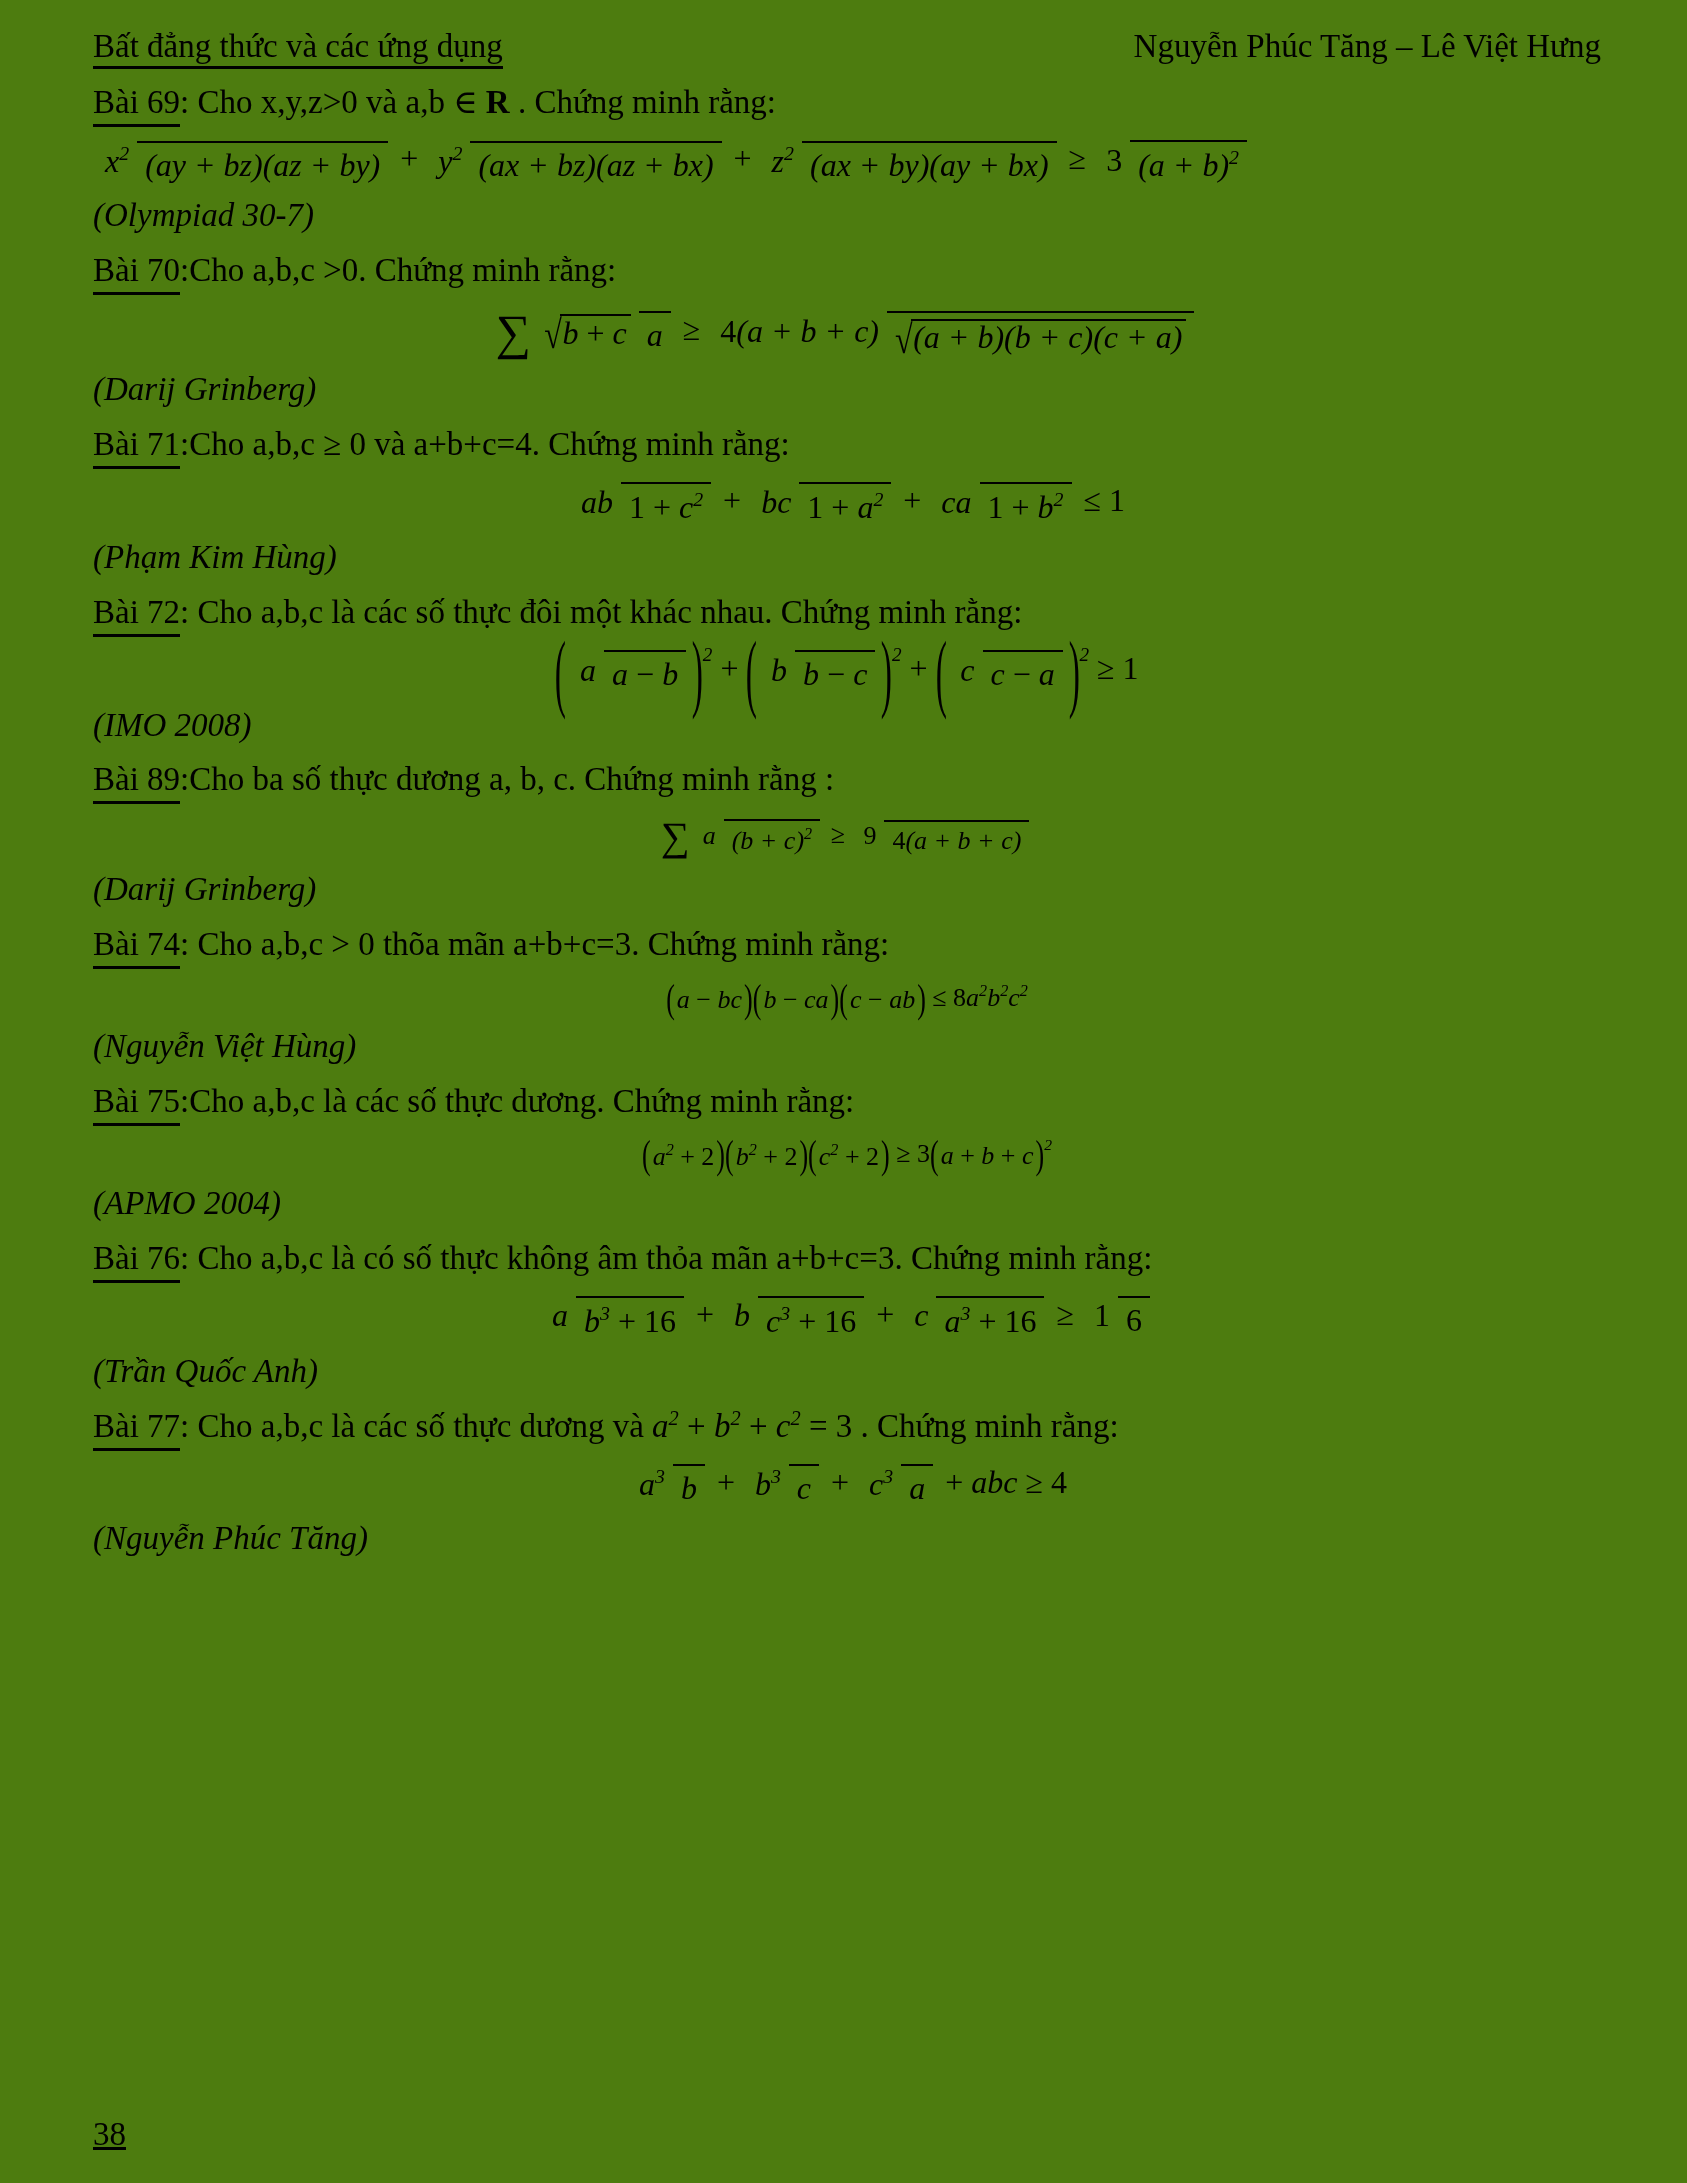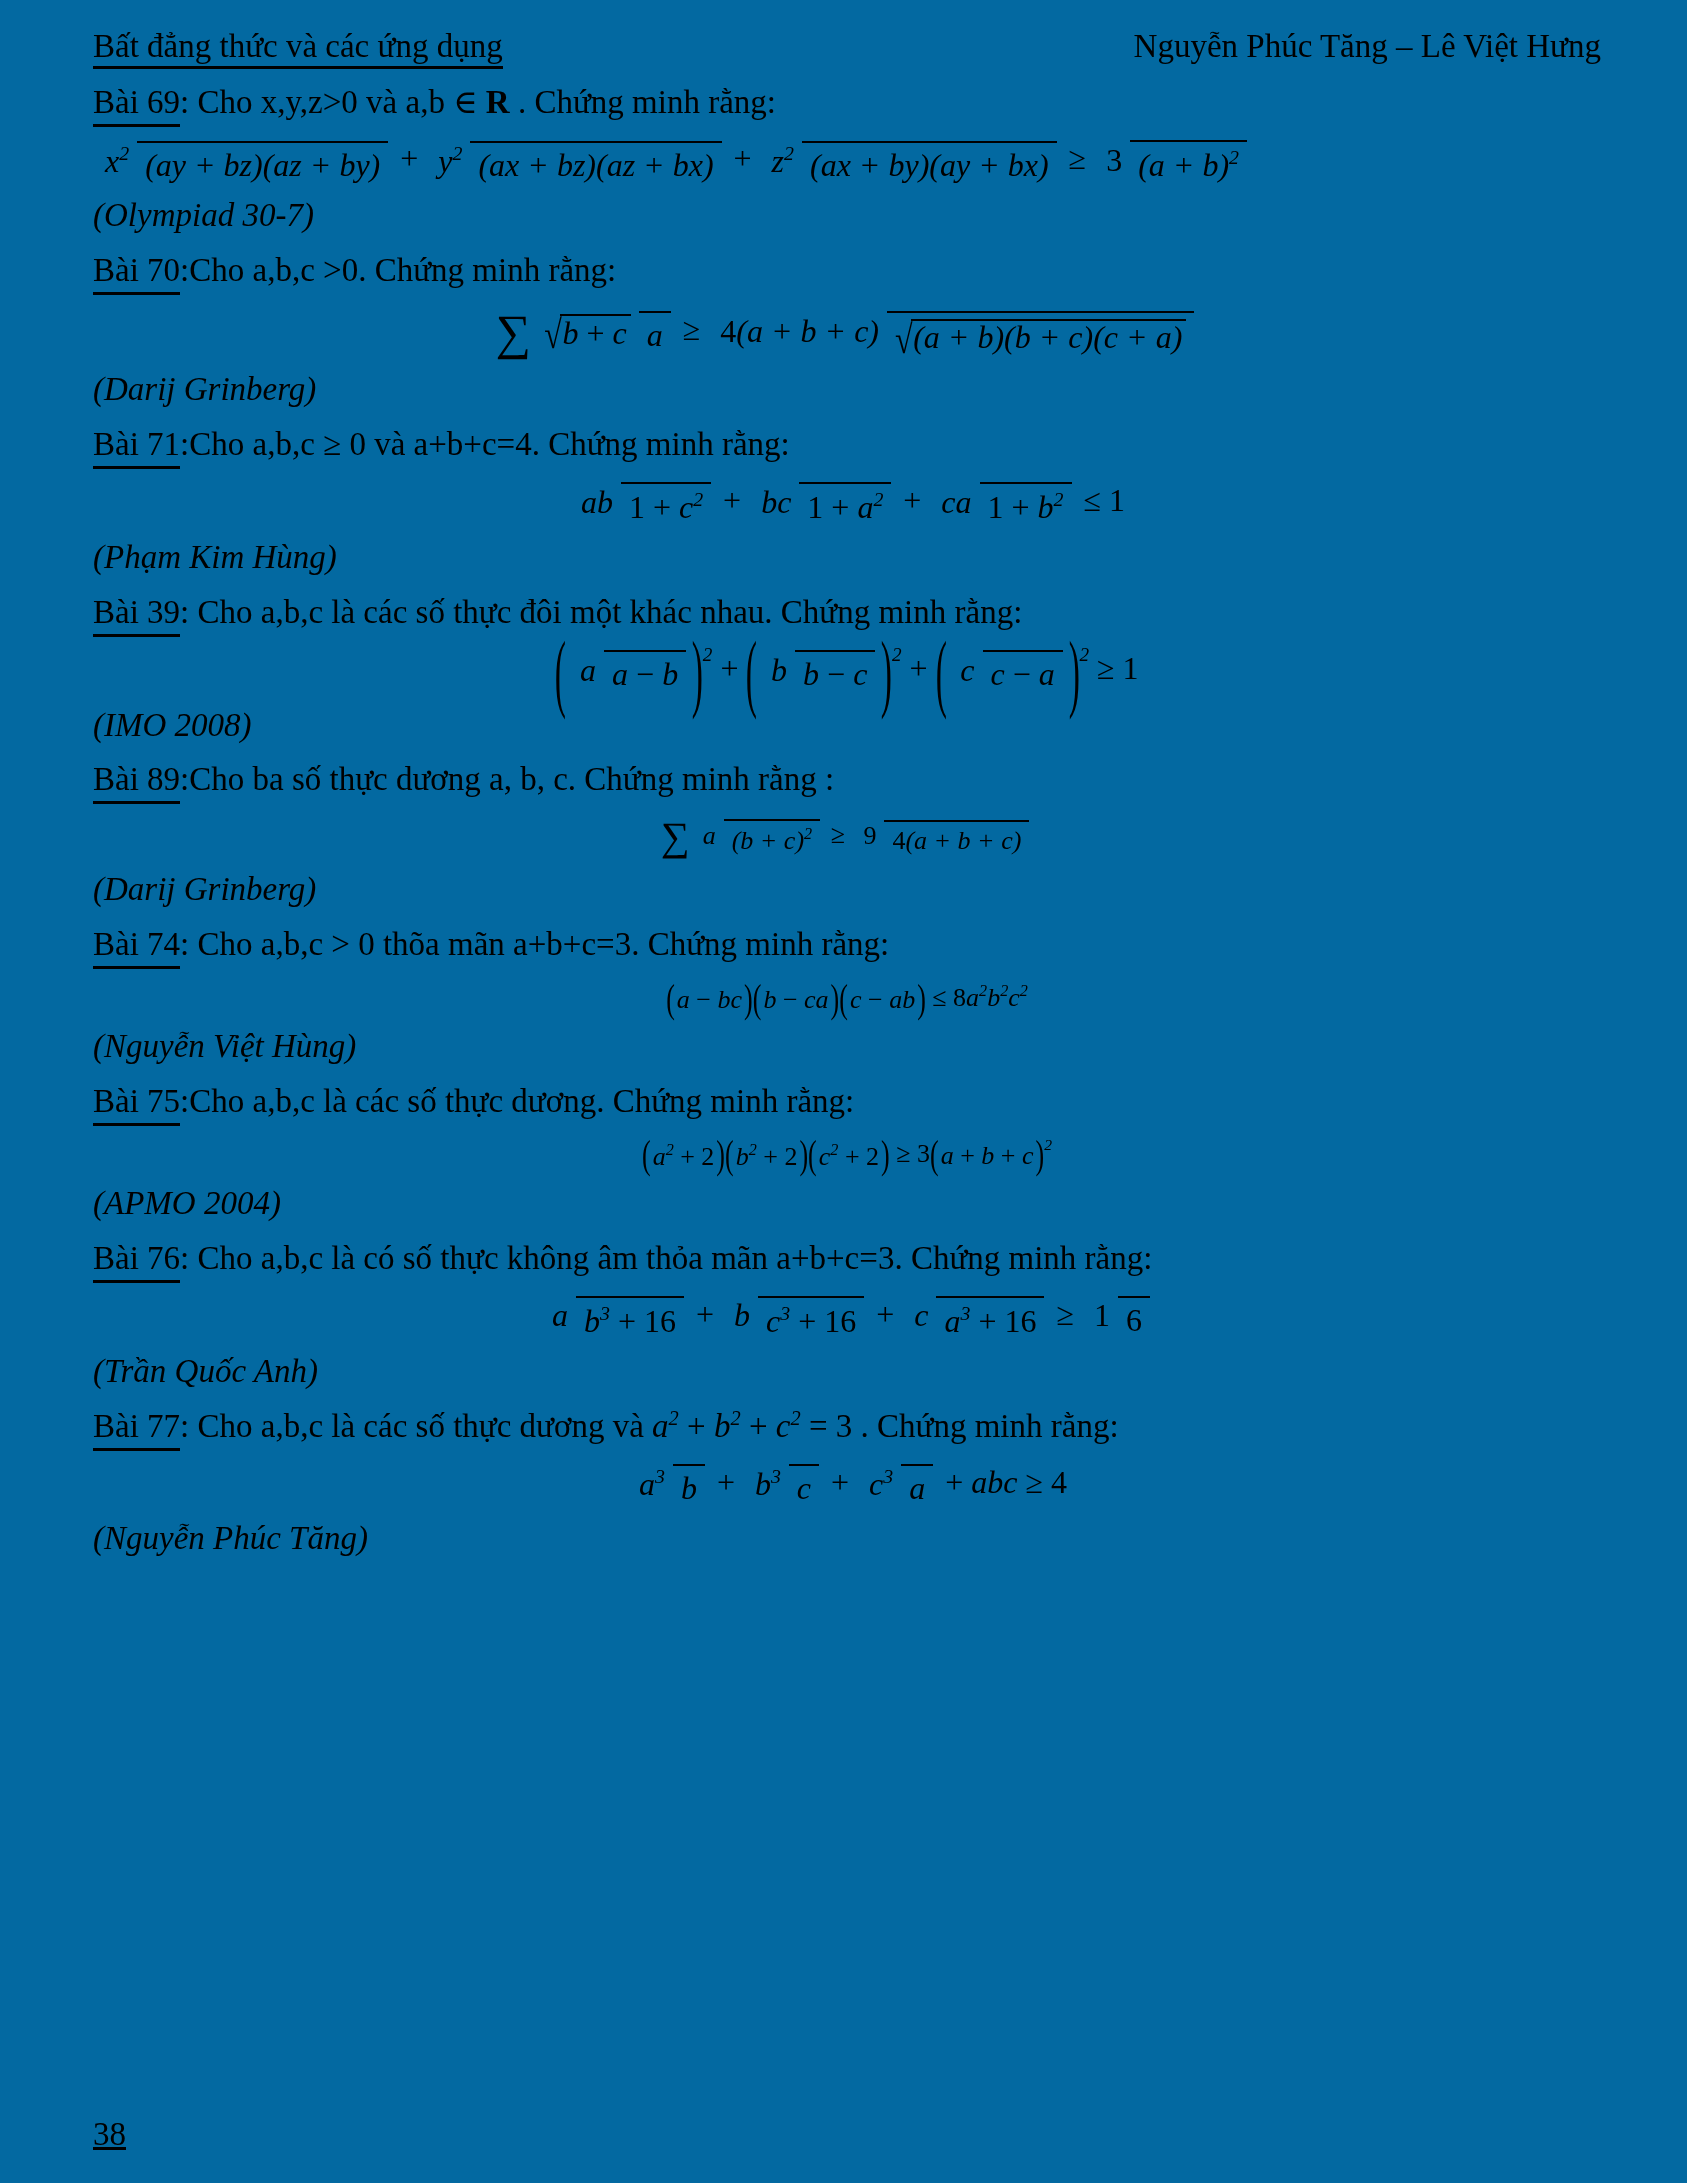--- a/index.html
+++ b/index.html
@@ -6,21 +6,21 @@
   .page{
     width:1687px;
     min-height:2183px;
     box-sizing:border-box;
     padding:28px 86px 30px 93px;
     display:flex;
     flex-direction:column;
     font-family:"Liberation Serif","DejaVu Serif",serif;
     color:#000;
     font-size:33px;
-    background:#0369a1;
+    background:#4d7c0f;
   }
   .header{display:flex;justify-content:space-between;align-items:baseline;}
   .doc-title{border-bottom:3.3px solid #000;padding-bottom:1.3px;}
   .problems{display:block;}
   .stmt{margin-top:12px;line-height:1.3;}
   .plabel{border-bottom:3.3px solid #000;padding-bottom:4px;}
   .formula{font-size:32px;text-align:center;margin:16px 0 10.6px;line-height:1.15;}
   .formula.left{text-align:left;}
   .formula.sm{font-size:26px;}
   .source{font-style:italic;margin:9.3px 0 2.6px;line-height:1.3;}
@@ -93,21 +93,21 @@
           </span><span class="mt"> + </span><span class="frac">
             <span class="num"><span class="mv">bc</span></span>
             <span class="den"><span class="mt">1 + </span><span class="mv">a</span><sup class="msup mv">2</sup></span>
           </span><span class="mt"> + </span><span class="frac">
             <span class="num"><span class="mv">ca</span></span>
             <span class="den"><span class="mt">1 + </span><span class="mv">b</span><sup class="msup mv">2</sup></span>
           </span><span class="mt"> ≤ 1</span></div>
         <div class="source">(Phạm Kim Hùng)</div>
       </div>
       <div class="problem">
-        <div class="stmt"><span class="plabel">Bài 39</span><span class="ptext"><span class="mt">: Cho a,b,c là các số thực đôi một khác nhau. Chứng minh rằng:</span></span></div>
+        <div class="stmt"><span class="plabel">Bài 72</span><span class="ptext"><span class="mt">: Cho a,b,c là các số thực đôi một khác nhau. Chứng minh rằng:</span></span></div>
         <div class="formula"><span class="par tall">
             <span class="pl">(</span>
             <span class="pc"><span class="frac">
                 <span class="num"><span class="mv">a</span></span>
                 <span class="den"><span class="mv">a</span><span class="mt"> − </span><span class="mv">b</span></span>
               </span></span>
             <span class="pr">)</span>
             <span class="parsup mv">2</span>
           </span><span class="mt"> + </span><span class="par tall">
             <span class="pl">(</span>

